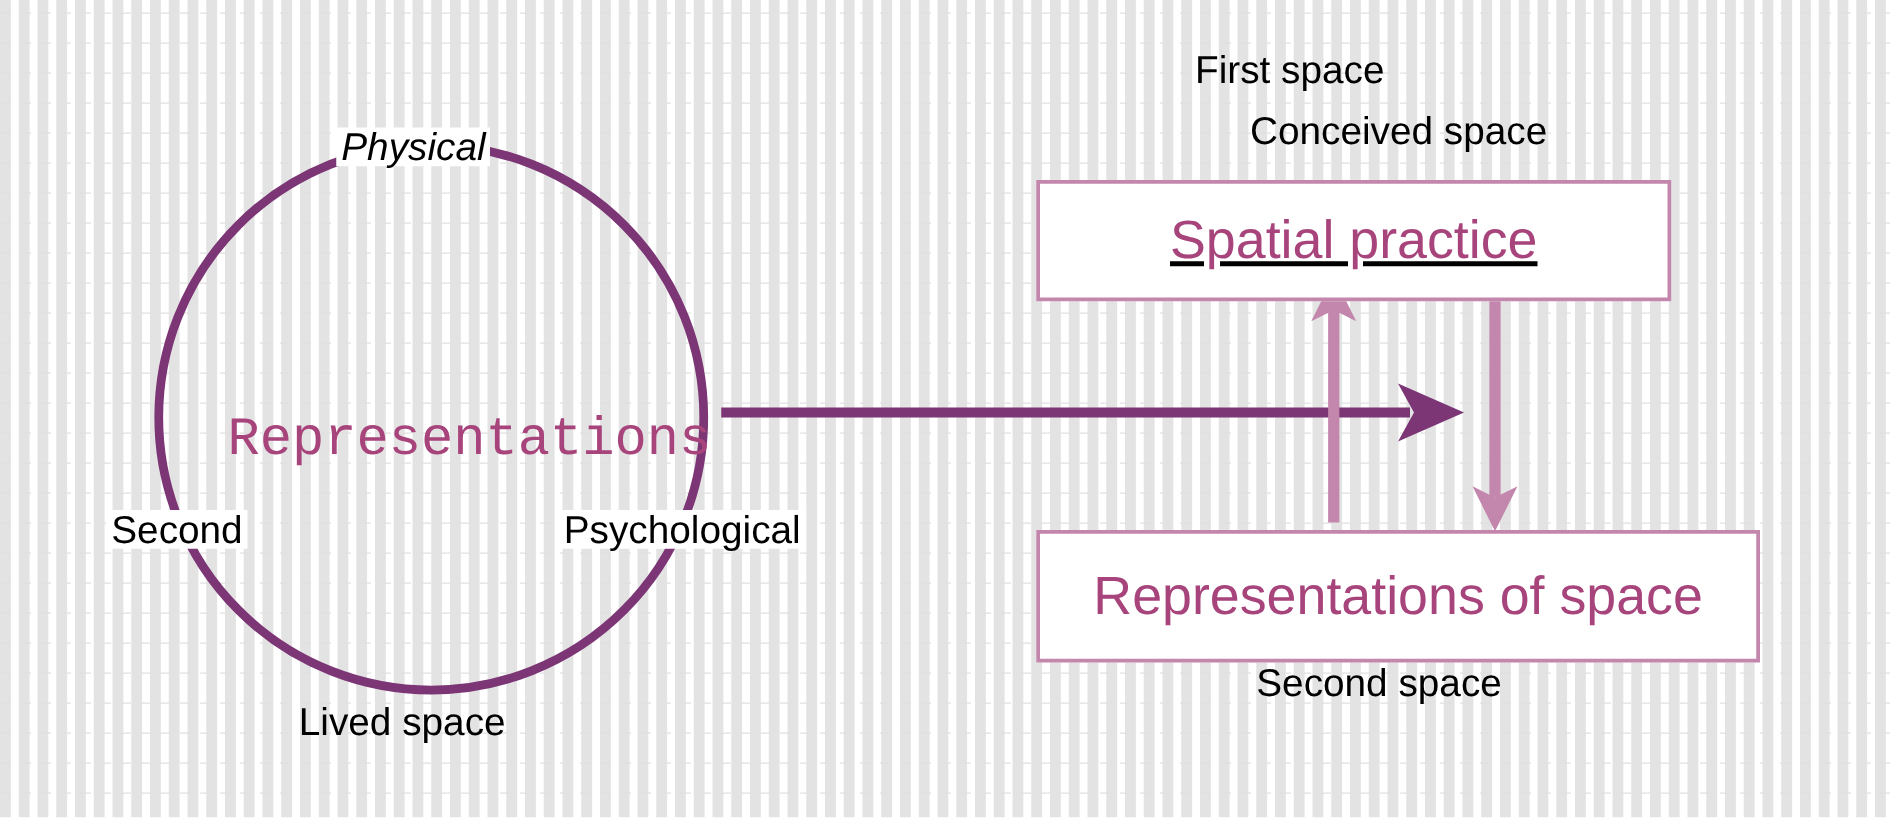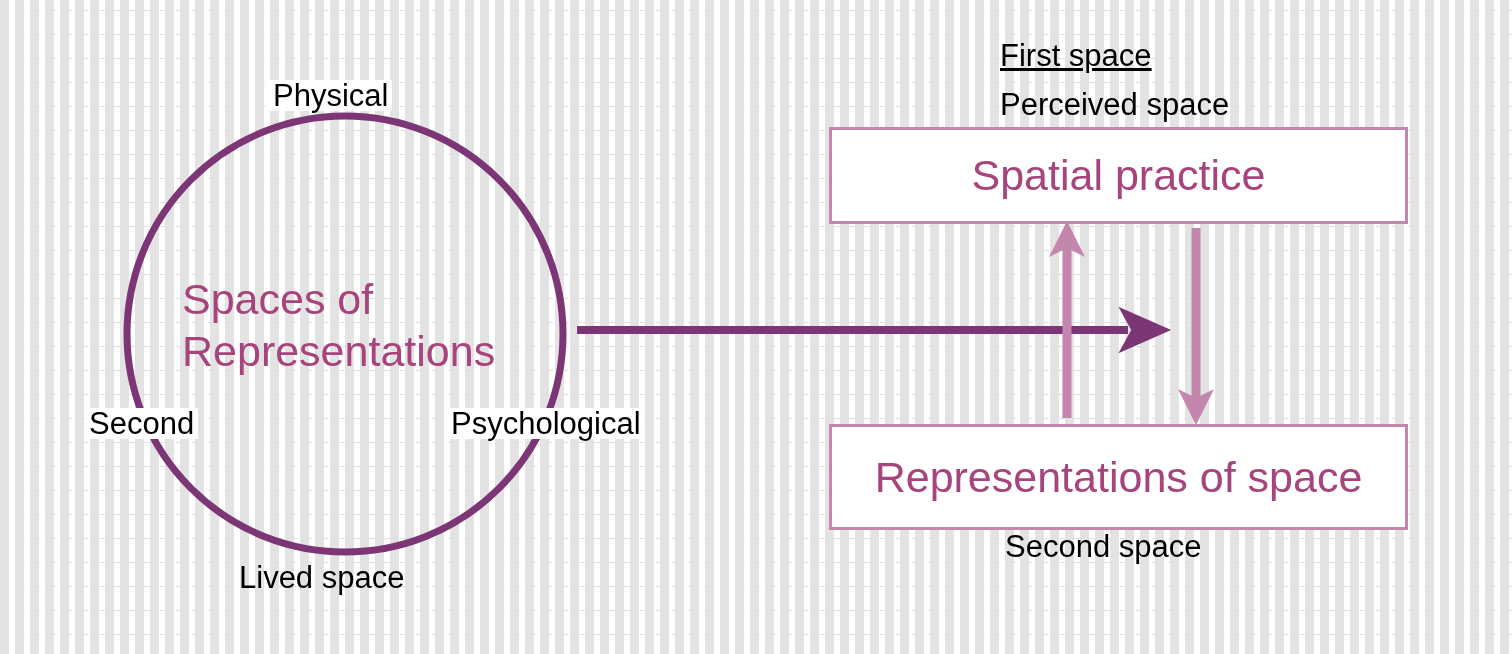--- a/index.html
+++ b/index.html
@@ -118,36 +118,35 @@
 
     <circle cx="345" cy="334" r="218" fill="none" stroke="#7c3575" stroke-width="7"></circle>
 
     <line x1="577" y1="330" x2="1128" y2="330" stroke="#7c3575" stroke-width="8" marker-end="url(#head-dark)"></line>
 
     <line x1="1067" y1="418" x2="1067" y2="248" stroke="#c386ac" stroke-width="9" marker-end="url(#head-light-up)"></line>
 
     <line x1="1196" y1="228" x2="1196" y2="398" stroke="#c386ac" stroke-width="9" marker-end="url(#head-light-down)"></line>
   </svg>
 
-  <div class="txt label-purple" style="left:182px; top:278px; color:#a8447c;">Spaces of</div>
-  <div class="txt label-purple" style="left:182px; top:330px; color:#a8447c;">Representations</div>
+  <div class="txt label-purple" style="left:182px; top:330px; color:#a8447c;font-family:Liberation Mono, monospace;">Representations</div>
 
-  <div class="txt label-black masked" style="left:269px; top:80px;">Physical</div>
+  <div class="txt label-black masked" style="left:269px; top:102px;font-style:italic;">Physical</div>
 
   <div class="txt label-black masked" style="left:85px; top:408px;">Second</div>
 
   <div class="txt label-black" style="left:239px; top:562px;">Lived space</div>
 
   <div class="txt label-black masked" style="left:447px; top:408px;">Psychological</div>
 
-  <div class="txt label-black" style="left:1000px; top:40px;text-decoration:underline;">First space</div>
-  <div class="txt label-black" style="left:1000px; top:89px;">Perceived space</div>
+  <div class="txt label-black" style="left:956px; top:40px;">First space</div>
+  <div class="txt label-black" style="left:1000px; top:89px;">Conceived space</div>
 
-  <div class="boxed" style="left:829px; top:127px; width:579px; height:97px;
-              border:3px solid #c386ac; background:#ffffff;">
+  <div class="boxed" style="left:829px; top:144px; width:508px; height:97px;
+              border:3px solid #c386ac; background:#ffffff;text-decoration:underline;">
     <span class="label-purple" style="color:#a8447c;">Spatial practice</span>
   </div>
 
   <div class="boxed" style="left:829px; top:424px; width:579px; height:106px;
               border:3px solid #c386ac; background:#ffffff;">
     <span class="label-purple" style="color:#a8447c;">Representations of space</span>
   </div>
 
   <div class="txt label-black" style="left:985px; top:531px;padding-left:20px;">Second space</div>
 

